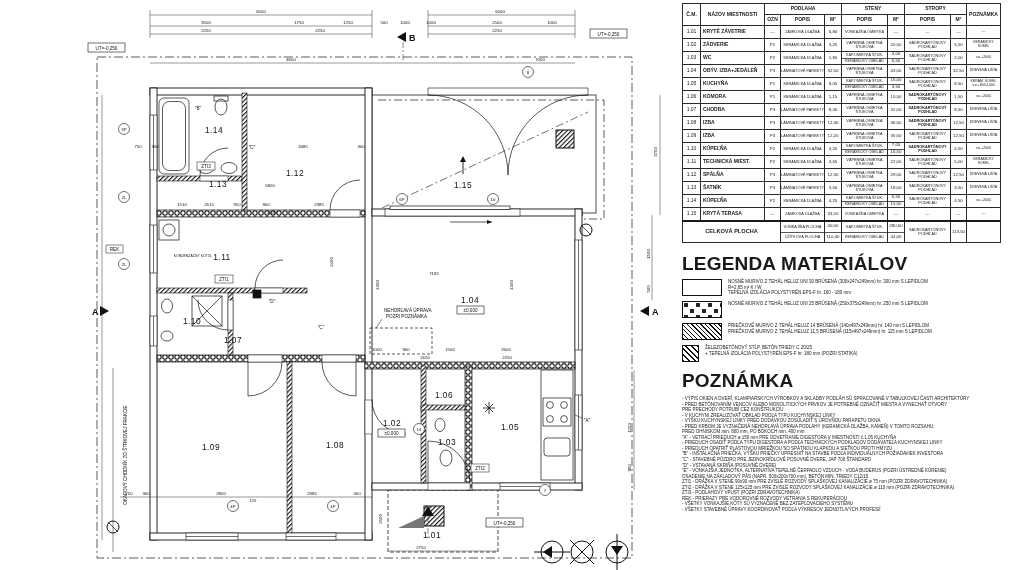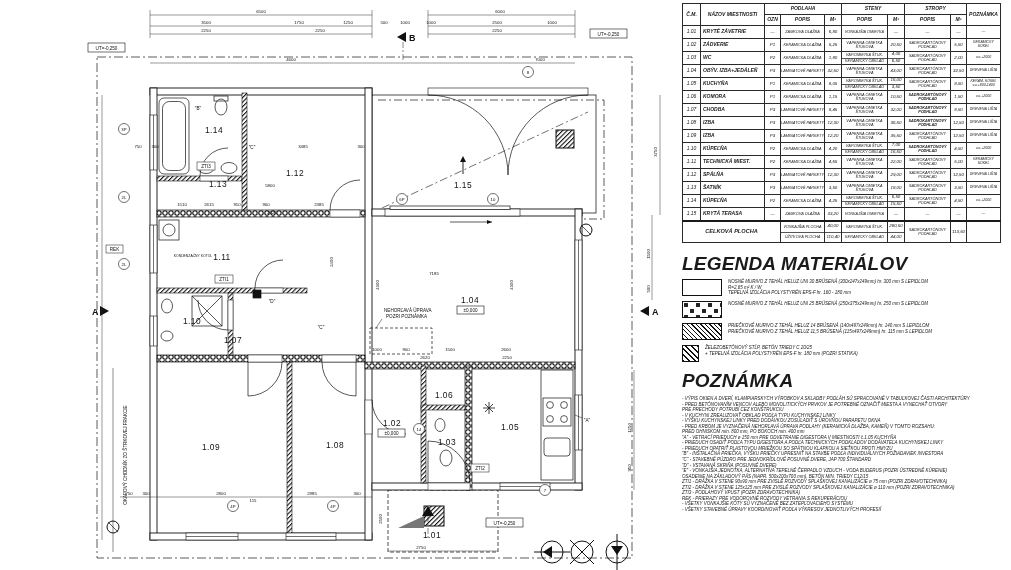--- a/index.html
+++ b/index.html
@@ -6,21 +6,21 @@
   .sheet{position:relative;width:1011px;height:570px;background:#fff;overflow:hidden;
          font-family:"Liberation Sans",sans-serif;color:#1a1a1a;}
   svg text{font-family:"Liberation Sans",sans-serif;fill:#111;}
   .dim{font-size:4.3px;}
   .rnum{font-size:8.4px;letter-spacing:.4px;}
   .tiny{font-size:3.4px;}
   .lbl{font-size:4.6px;}
   .seclet{font-size:9px;font-weight:bold;}
 
   
-  .panel{position:absolute;left:681px;top:0;width:328px;height:570px;font-style:italic;}
+  .panel{position:absolute;left:681px;top:0;width:328px;height:570px;}
   table.sched{border-collapse:collapse;margin:3px 0 0 1px;width:318px;table-layout:fixed;}
   .sched th,.sched td{border:.6px solid #2a2a2a;padding:0;text-align:center;vertical-align:middle;
       overflow:hidden;line-height:1.05;}
   .sched{border:1.3px solid #1a1a1a;}
   .sched th{font-size:5px;font-weight:bold;height:10px;}
   .sched td{height:12px;font-size:3.8px;}
   .c-cm{font-size:5px !important;}
   .c-name{font-size:5px !important;text-align:left !important;padding-left:2px !important;font-weight:bold;}
   .c-m2{font-size:4.4px !important;}
   .c-note{font-size:3.5px !important;}

